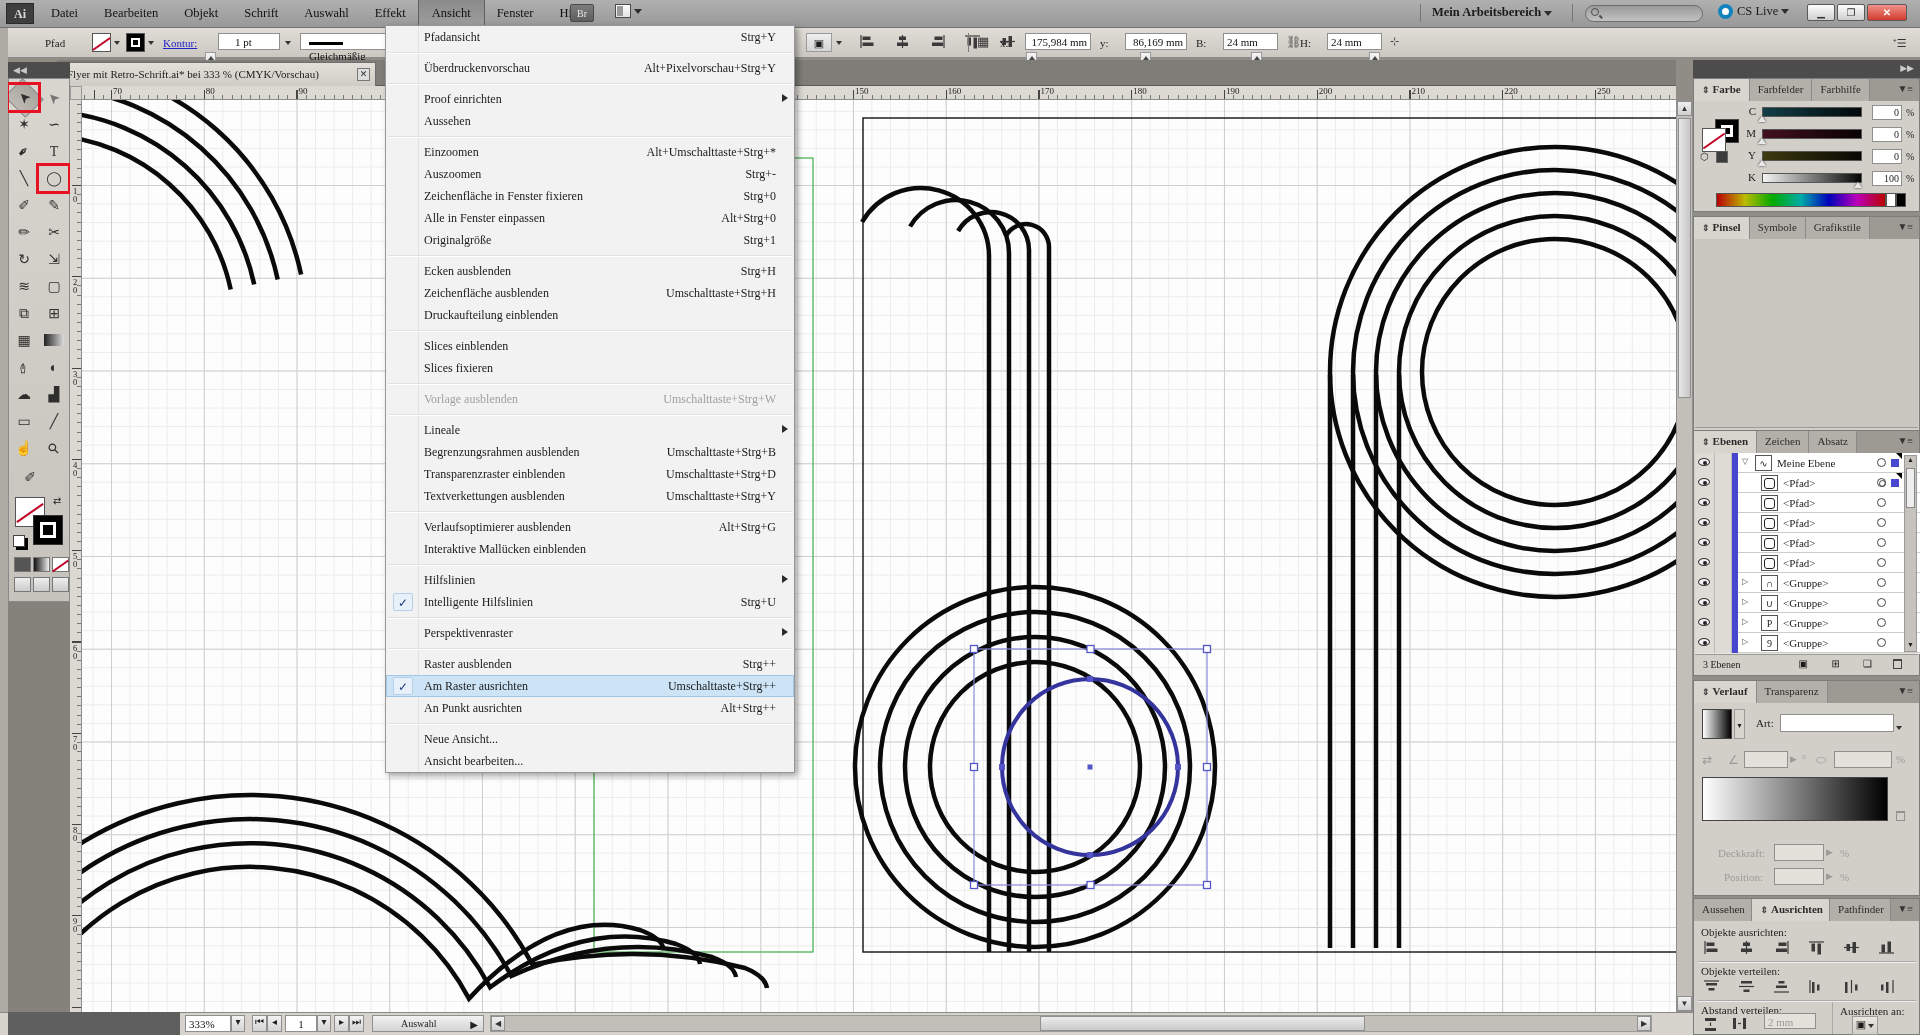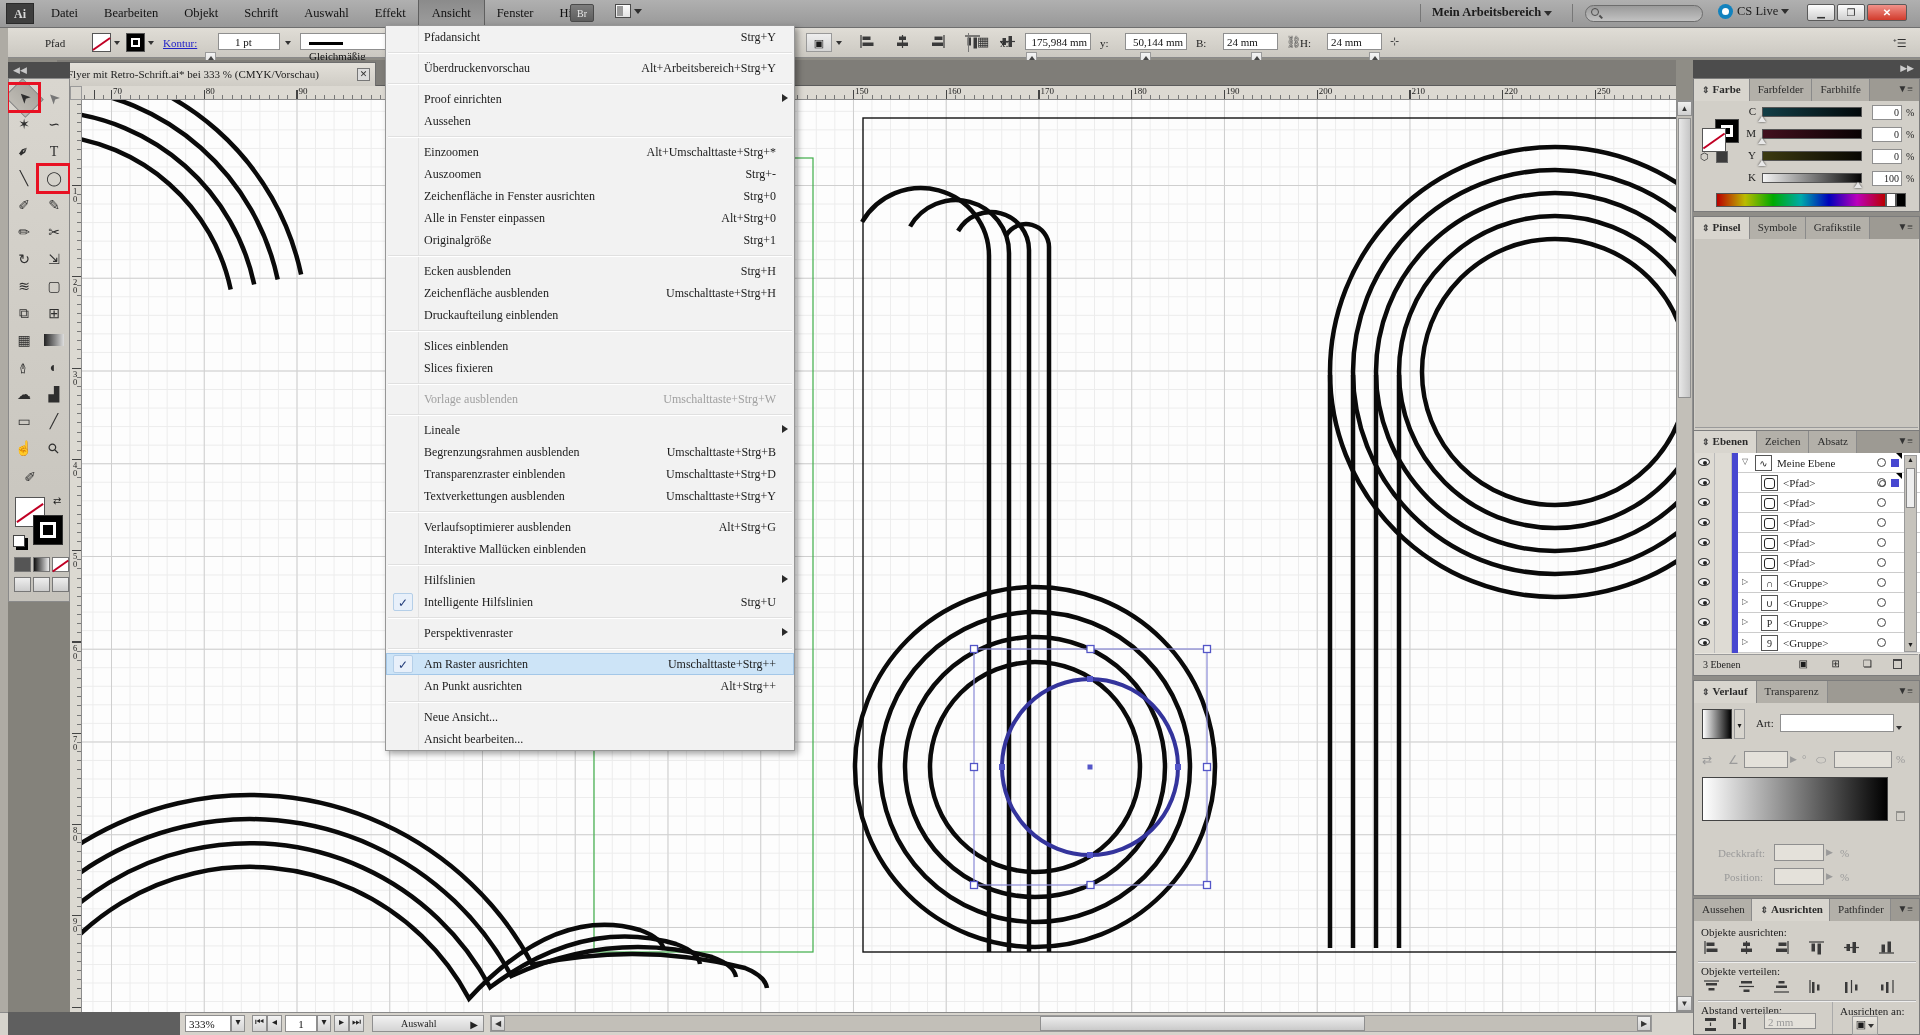--- a/index.html
+++ b/index.html
@@ -221,21 +221,21 @@
             <rect x="9.5" y="1.5" width="3.5" height="11" fill="#3a3a3a"></rect>
           </svg></span></div>
     <div class="abs vsep" style="left:968px;top:5px;height:19px;"></div>
     
     <div class="abs" style="left:977px;top:6px;font-size:13px;color:#333;">▦</div>
     <div class="abs cb-lbl" style="left:1000px;top:9px;">x:</div>
     <span class="abs spin" style="left:1012px;top:5px;"></span>
     <div class="abs cb-field" style="left:1025px;top:5px;width:66px;text-align:right;">175,984 mm</div>
     <div class="abs cb-lbl" style="left:1100px;top:9px;">y:</div>
     <span class="abs spin" style="left:1112px;top:5px;"></span>
-    <div class="abs cb-field" style="left:1125px;top:5px;width:62px;text-align:right;">50,144 mm</div>
+    <div class="abs cb-field" style="left:1125px;top:5px;width:62px;text-align:right;">86,169 mm</div>
     <div class="abs cb-lbl" style="left:1196px;top:9px;">B:</div>
     <span class="abs spin" style="left:1210px;top:5px;"></span>
     <div class="abs cb-field" style="left:1223px;top:5px;width:55px;">24 mm</div>
     <div class="abs" style="left:1286px;top:7px;font-size:12px;color:#444;">⛓</div>
     <div class="abs cb-lbl" style="left:1300px;top:9px;">H:</div>
     <span class="abs spin" style="left:1314px;top:5px;"></span>
     <div class="abs cb-field" style="left:1327px;top:5px;width:55px;">24 mm</div>
     <div class="abs" style="left:1390px;top:7px;font-size:11px;color:#444;">⊹</div>
     <div class="abs" style="left:1893px;top:7px;font-size:11px;color:#333;">⁺☰</div>
   </div>
@@ -723,41 +723,41 @@
   </div>
 
   <div id="view-menu" class="abs">
       <div class="mi">
         <span class="lab">Pfadansicht</span>
         <span class="sc">Strg+Y</span>
       </div>
       <div class="msep"></div>
       <div class="mi">
         <span class="lab">Überdruckenvorschau</span>
-        <span class="sc">Alt+Arbeitsbereich+Strg+Y</span>
+        <span class="sc">Alt+Pixelvorschau+Strg+Y</span>
       </div>
       <div class="msep"></div>
       <div class="mi">
         <span class="lab">Proof einrichten</span>
         <span class="sub"></span>
       </div>
       <div class="mi">
         <span class="lab">Aussehen</span>
       </div>
       <div class="msep"></div>
       <div class="mi">
         <span class="lab">Einzoomen</span>
         <span class="sc">Alt+Umschalttaste+Strg+*</span>
       </div>
       <div class="mi">
         <span class="lab">Auszoomen</span>
         <span class="sc">Strg+-</span>
       </div>
       <div class="mi">
-        <span class="lab">Zeichenfläche in Fenster ausrichten</span>
+        <span class="lab">Zeichenfläche in Fenster fixieren</span>
         <span class="sc">Strg+0</span>
       </div>
       <div class="mi">
         <span class="lab">Alle in Fenster einpassen</span>
         <span class="sc">Alt+Strg+0</span>
       </div>
       <div class="mi">
         <span class="lab">Originalgröße</span>
         <span class="sc">Strg+1</span>
       </div>
@@ -819,20 +819,24 @@
         <span class="chk">✓</span>
         <span class="lab">Intelligente Hilfslinien</span>
         <span class="sc">Strg+U</span>
       </div>
       <div class="msep"></div>
       <div class="mi">
         <span class="lab">Perspektivenraster</span>
         <span class="sub"></span>
       </div>
       <div class="msep"></div>
+      <div class="mi">
+        <span class="lab">Raster ausblenden</span>
+        <span class="sc">Strg++</span>
+      </div>
       <div class="mi hl">
         <span class="chk">✓</span>
         <span class="lab">Am Raster ausrichten</span>
         <span class="sc">Umschalttaste+Strg++</span>
       </div>
       <div class="mi">
         <span class="lab">An Punkt ausrichten</span>
         <span class="sc">Alt+Strg++</span>
       </div>
       <div class="msep"></div>

